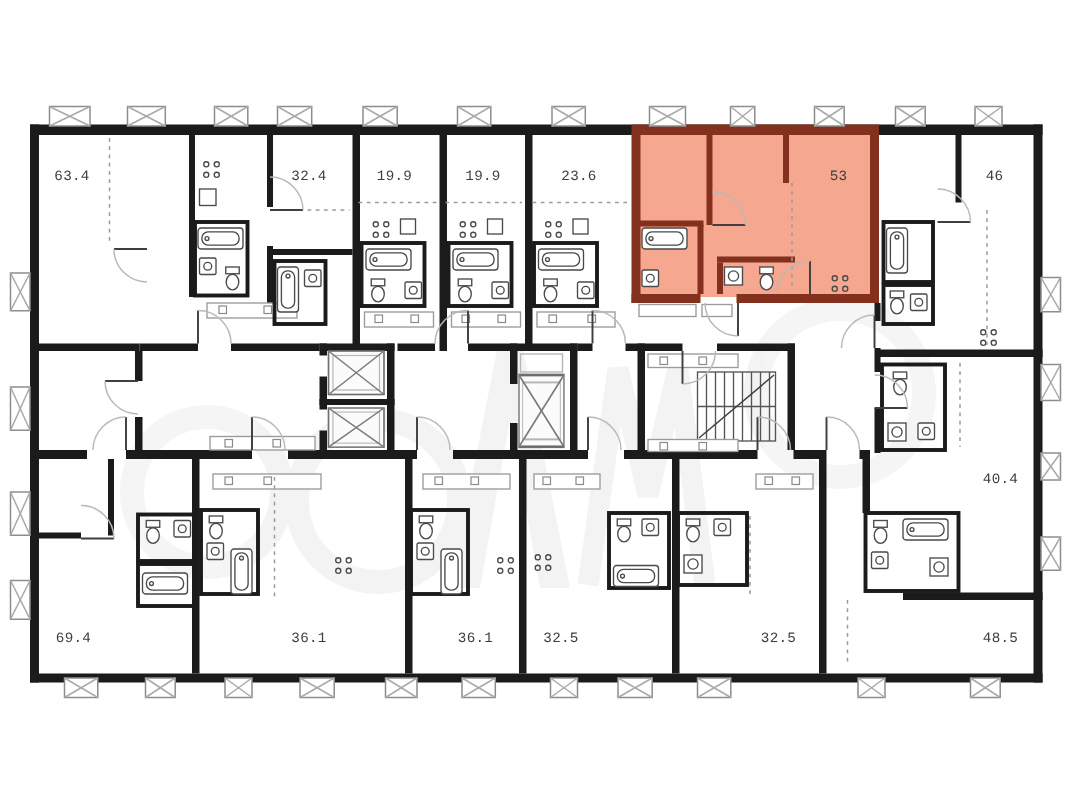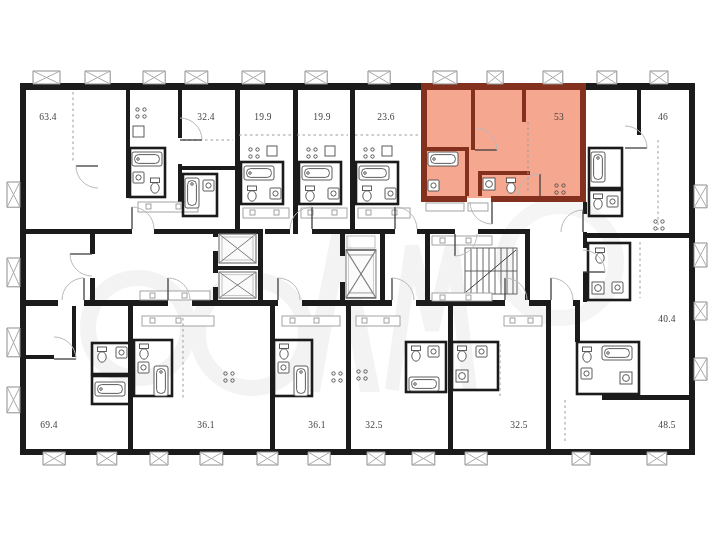--- a/index.html
+++ b/index.html
@@ -1,17 +1,17 @@
 <!DOCTYPE html>
 <html><head>
 <meta charset="utf-8">
 <style>
   html,body{margin:0;padding:0;background:#fff;}
   .stage{position:relative;width:714px;height:540px;background:#fff;overflow:hidden;
-         font-family:Liberation Serif, serif;}
+         font-family:Liberation Mono, monospace;}
   svg{display:block}
   .wall{fill:#1b1b1b}
   .rwall{fill:#84301f}
   .hl{fill:#f6a78f}
   .box3{fill:none;stroke:#1b1b1b;stroke-width:2.6}
   .fix{fill:#fff;stroke:#4a4a4a;stroke-width:.9}
   .fixl{fill:none;stroke:#4a4a4a;stroke-width:.9}
   .cab{fill:#fff;stroke:#9a9a9a;stroke-width:.9}
   .cabsq{fill:#fff;stroke:#8a8a8a;stroke-width:.8}
   .dash{stroke:#9a9a9a;stroke-width:1;stroke-dasharray:2.5,3;fill:none}

